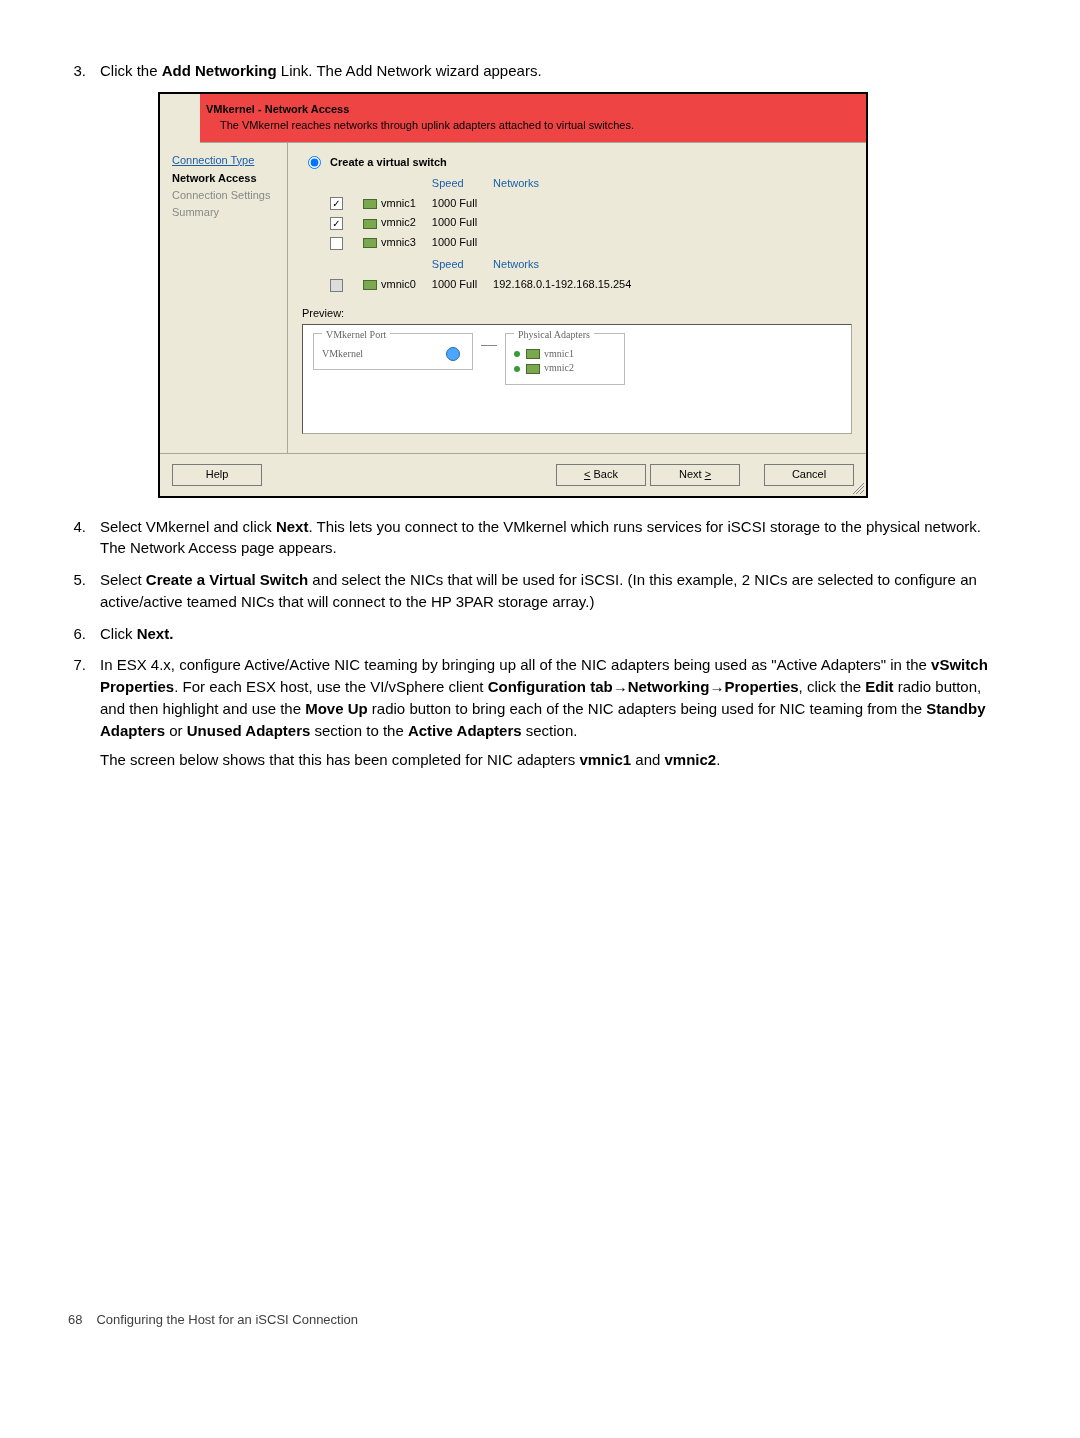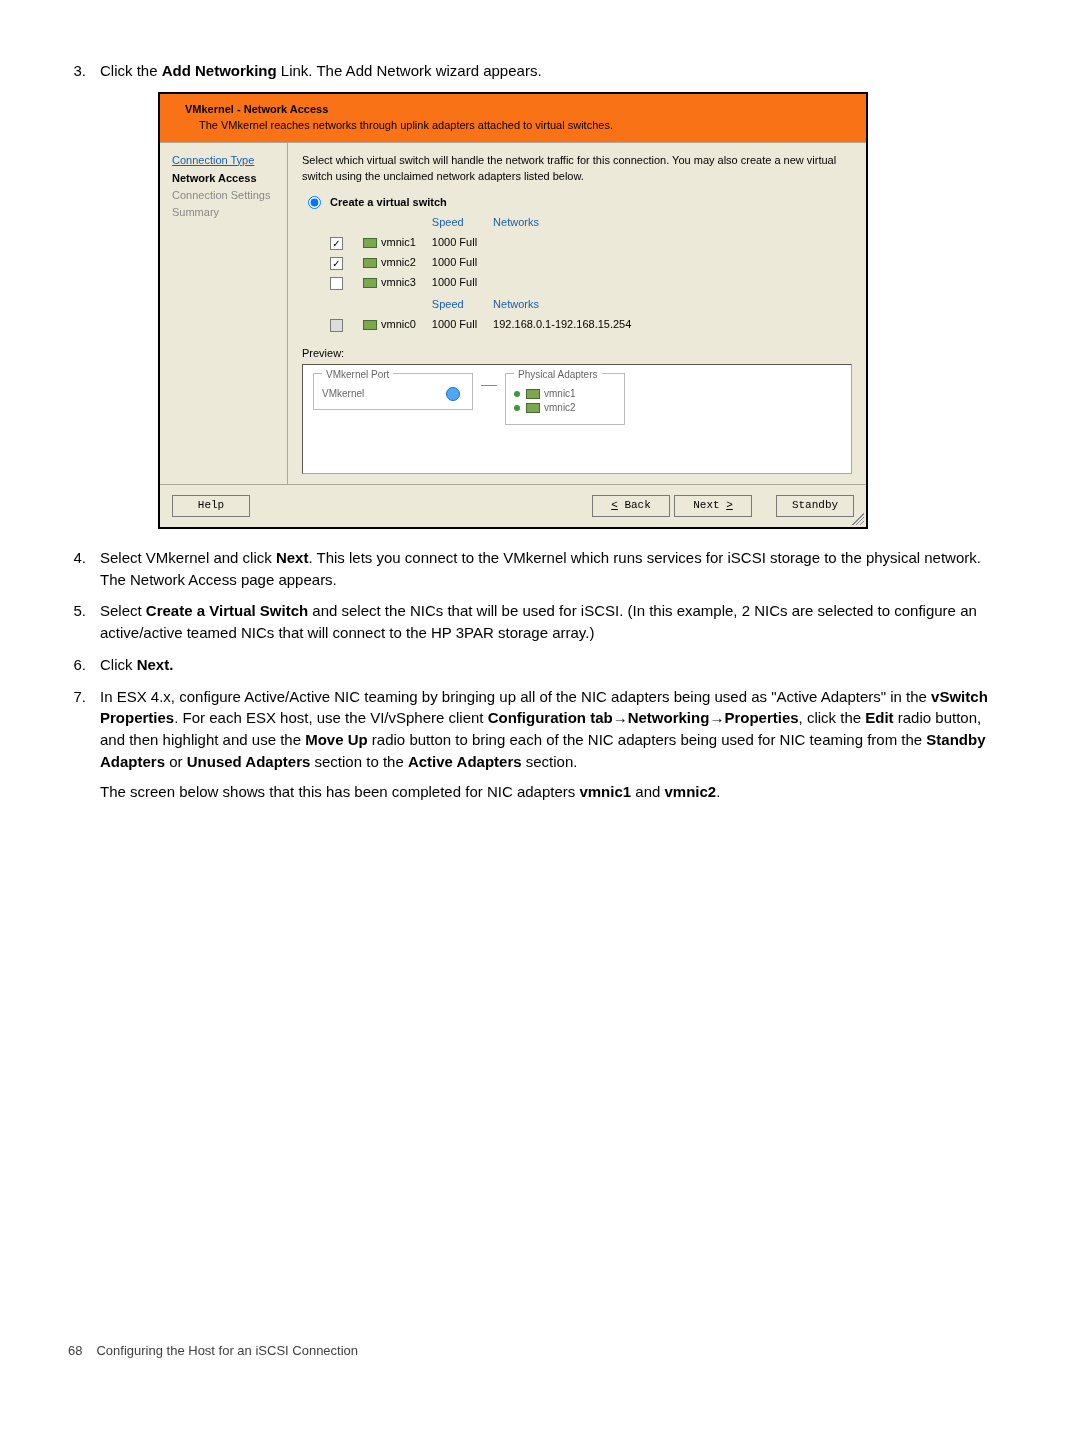--- a/index.html
+++ b/index.html
@@ -36,21 +36,21 @@
   }
   .titlebar .app-icon {
     width: 14px; height: 14px; background:#4a7; border:1px solid #264; margin-right:4px;
   }
   .titlebar .spacer { flex:1; }
   .winbtn {
     width: 18px; height: 15px; background:#c8c5b8; border:1px solid #888; margin-left:2px;
     display:flex; align-items:center; justify-content:center; font-size:9px; line-height:1;
   }
   .header-area {
-    background:#f97316; border-bottom:1px solid #aca899; padding:8px 25px;
+    background:#ef4444; border-bottom:1px solid #aca899; padding:8px 6px;margin-left:40px;
   }
   .header-area .h-title { font-weight:bold; font-size:11px; }
   .header-area .h-sub { margin-left:14px; }
   .main-area { display:flex; min-height:310px; }
   .side-steps {
     width:128px; border-right:1px solid #aca899; padding:10px 8px 10px 12px; background:#ece9d8;
     font-size:11px;
   }
   .side-steps .link { color:#1a5fab; text-decoration:underline; display:block; margin-bottom:2px;}
   .side-steps .current { font-weight:bold; display:block; margin-bottom:1px;}
@@ -62,30 +62,30 @@
   .nic-table { margin-left:26px; }
   .nic-table td { padding:1px 14px 1px 0; vertical-align:middle; height:16px;}
   .nic-table .hdr { color:#1a5fab; }
   .cb { width:13px; height:13px; border:1px solid #7a7a7a; display:inline-block; background:#fff; vertical-align:middle; text-align:center; font-size:10px; line-height:11px;}
   .nic-icon { display:inline-block; width:14px; height:10px; background:#7ba84f; border:1px solid #466b2e; margin:0 4px; vertical-align:middle;}
   .preview-area { margin-top:10px; }
   .preview-label { margin-bottom:2px; }
   .preview-box { border:1px inset #aca899; background:#fff; padding:8px 10px; min-height:110px; position:relative;}
   .fieldset-pv { border:1px solid #bbb; padding:6px 8px 8px 8px; display:inline-block; vertical-align:top; font-size:10px; color:#666;}
   .fieldset-pv .legend { position:relative; top:-12px; background:#fff; padding:0 4px; font-size:10px; color:#666;}
-  .pv-flex { display:flex; align-items:flex-start; gap:8px; }
+  .pv-flex { display:flex; align-items:flex-start; gap:8px;font-family:Liberation Serif, serif; }
   .vmk-icon { display:inline-block; width:14px; height:14px; border-radius:50%; background:#4da6ff; border:1px solid #2d6aa8; vertical-align:middle; margin-right:4px;}
   .dot { display:inline-block; width:6px; height:6px; border-radius:50%; background:#3a9a3a; vertical-align:middle; margin-right:2px;}
   .conn-line { width:16px; border-top:1px solid #888; margin-top:12px; flex-shrink:0;}
   .footer-bar {
     border-top:1px solid #aca899; padding:10px 12px; display:flex; align-items:center;
   }
   .btn {
-    border:1px solid #7a7a7a; background:#ece9d8; padding:2px 0; width:78px; text-align:center;
-    font-family:Liberation Mono, monospace; font-size:11px; cursor:pointer;
+    border:1px solid #7a7a7a; background:#ece9d8; padding:2px 0; width:90px; text-align:center;
+    font-family:Liberation Sans, sans-serif; font-size:11px; cursor:pointer;
   }
   .footer-bar .spacer { flex:1; }
   .btn-gap { width:24px; display:inline-block;}
   .und { text-decoration:underline; }
   .page-num-area { margin-top:540px; font-size:13px; color:#404040; display:flex; gap:14px;}
   .resize-grip { position:absolute; right:2px; bottom:2px; width:12px; height:12px;
     background:
       linear-gradient(135deg, transparent 50%, #888 50%, #888 55%, transparent 55%),
       linear-gradient(135deg, transparent 65%, #888 65%, #888 70%, transparent 70%),
       linear-gradient(135deg, transparent 80%, #888 80%, #888 85%, transparent 85%);}
@@ -108,21 +108,20 @@
       <div class="h-sub">The VMkernel reaches networks through uplink adapters attached to virtual switches.</div>
     </div>
     <div class="main-area">
       <div class="side-steps">
         <span class="link">Connection Type</span>
         <span class="current">Network Access</span>
         <span class="disabled">Connection Settings</span>
         <span class="disabled">Summary</span>
       </div>
       <div class="content">
-        <div class="intro">Select which virtual switch will handle the network traffic for this connection. You may also create a new virtual switch using the unclaimed network adapters listed below.</div>
 
         <div class="radio-row">
           <input type="radio" checked="" style="">
           <span class="bold">Create a virtual switch</span>
         </div>
         <table class="nic-table">
           <tbody>
               <tr>
             <td></td>
                 <td></td>
@@ -190,21 +189,21 @@
           </div>
         </div>
       </div>
     </div>
     <div class="footer-bar">
       <div class="btn">Help</div>
       <div class="spacer"></div>
       <div class="btn"><span class="und">&lt;</span><span> Back</span></div>
       <div class="btn" style="margin-left:4px;"><span>Next </span><span class="und">&gt;</span></div>
       <span class="btn-gap"></span>
-      <div class="btn">Standby</div>
+      <div class="btn">Cancel</div>
     </div>
     <span class="resize-grip"></span>
   </div>
 </div>
 
 <div class="step-row">
   <div class="step-num">4.</div>
   <div class="step-body">
     <span>Select VMkernel and click </span><span class="bold">Next</span><span>. This lets you connect to the VMkernel which runs services for iSCSI storage to the physical network. The Network Access page appears.</span>
   </div>

